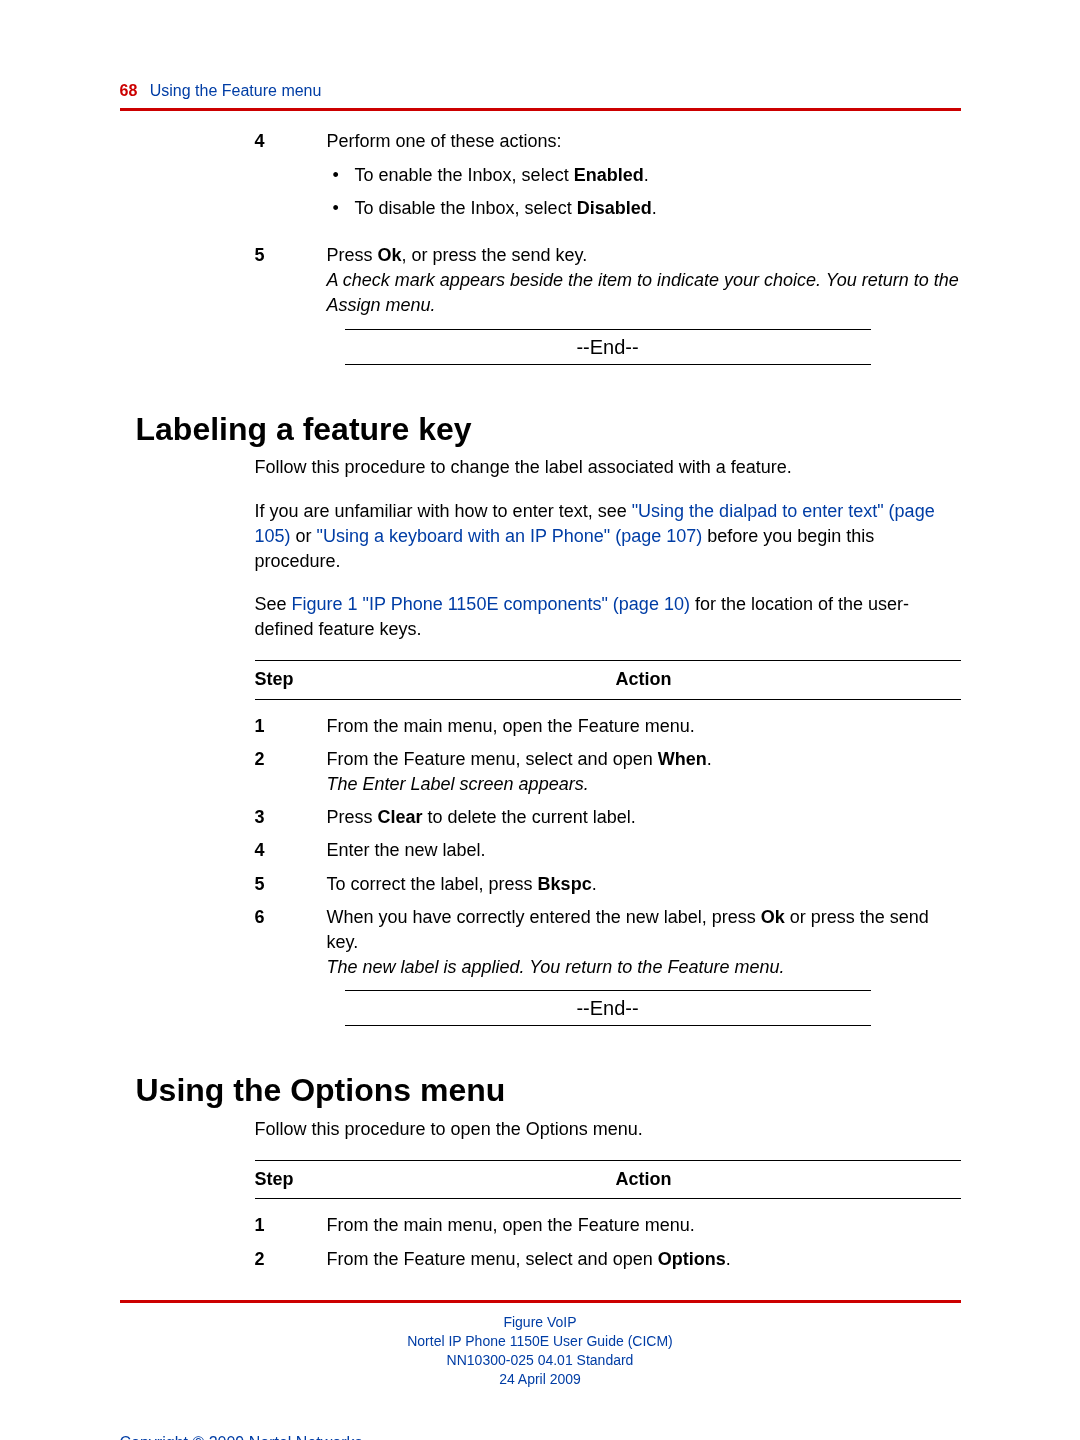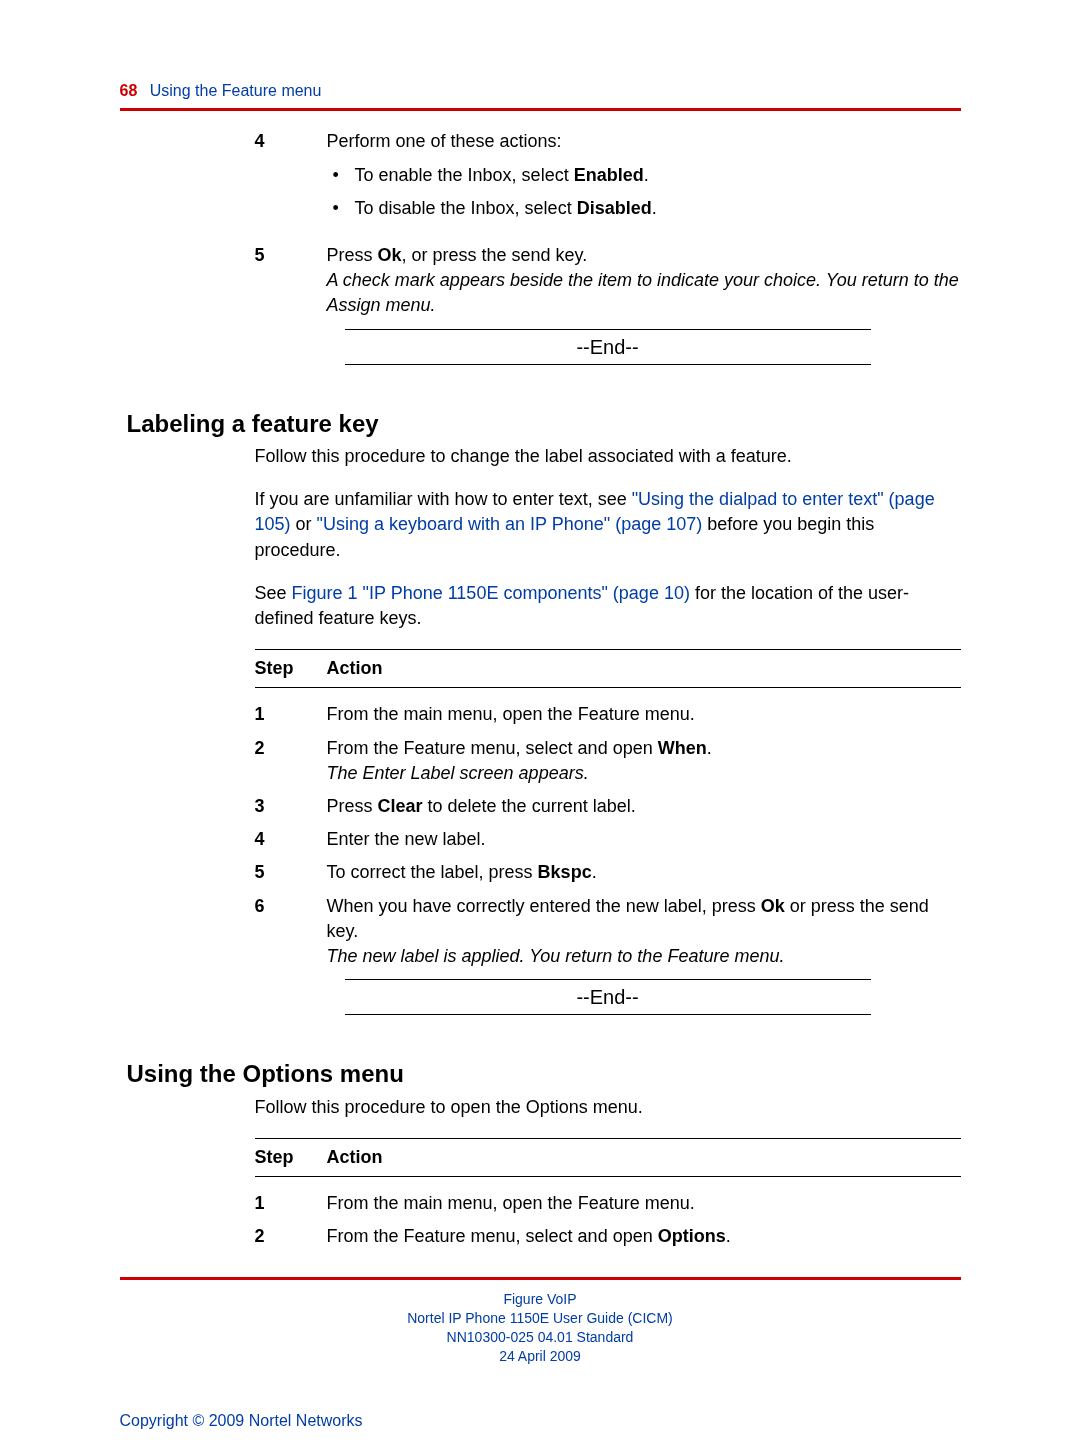--- a/index.html
+++ b/index.html
@@ -82,35 +82,36 @@
     margin: 10px 90px 6px 90px;
   }
   .end-marker .thin-rule { margin: 0; }
   .end-label {
     text-align: center;
     font-weight: normal;
     font-size: 20px;
     padding: 3px 0;
   }
   h2.section-heading {
-    font-size: 24px;
-    font-weight: bold;
-    margin: 42px 0 4px 7px;
+    font-size: 32px;
+    font-weight: bold;
+    margin: 42px 0 4px 16px;
   }
   .para {
     margin: 4px 0 18px 0;
   }
   .link {
     color: #003da5;
   }
   .table-head {
     display: flex;
     gap: 52px;
     font-weight: bold;
     padding: 6px 0;
+    text-align: center;
   }
   .table-head .col1 { width: 20px; flex-shrink: 0; }
   .table-head .col2 { flex: 1; }
   .footer {
     margin-top: 28px;
   }
   .footer-rule {
     border: none;
     border-top: 3px solid #cc0000;
     margin: 0 0 10px 0;

